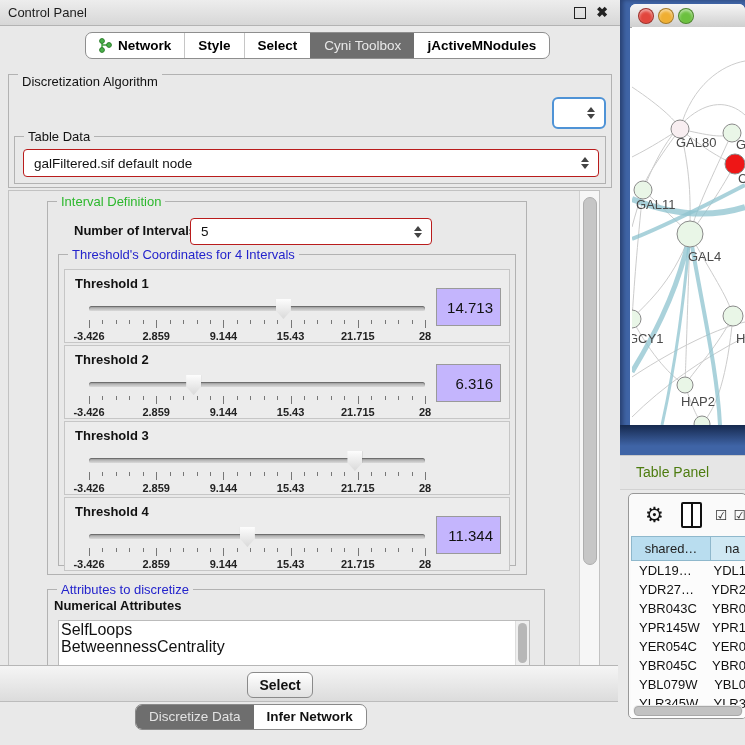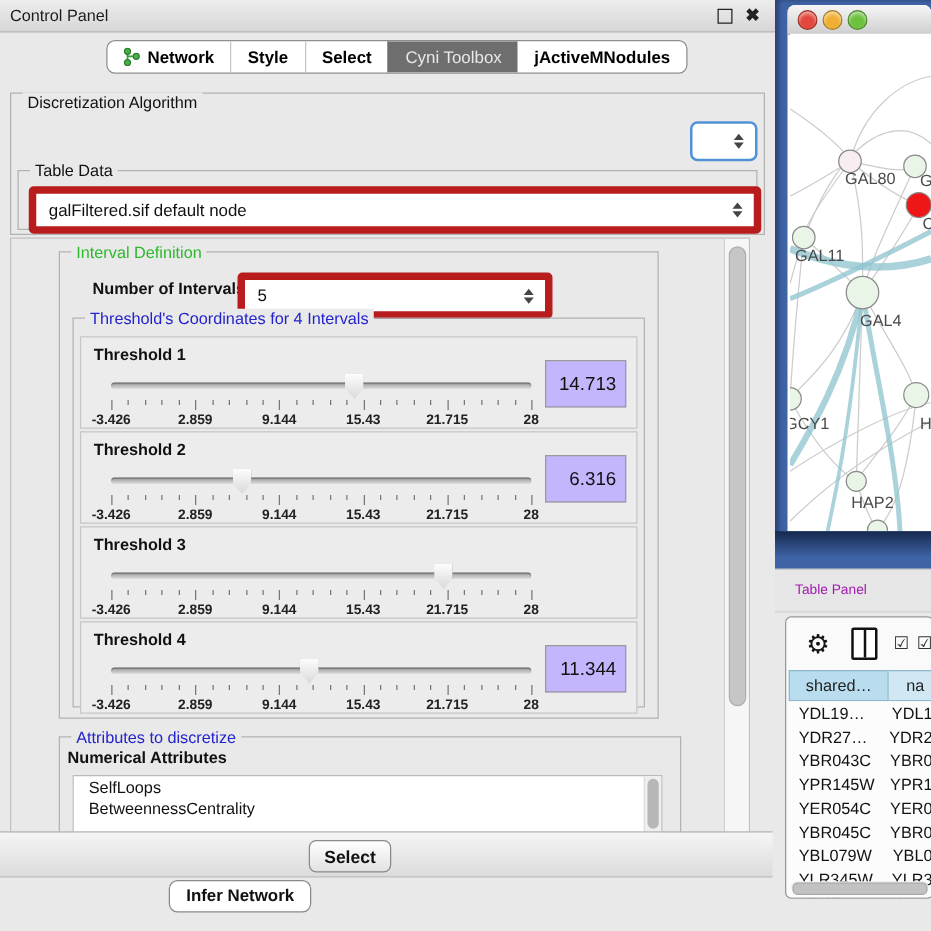--- a/index.html
+++ b/index.html
@@ -28,21 +28,21 @@
 
   
   .group{position:absolute;border:1px solid #b2b2b2}
   .group-title{position:absolute;top:-8px;left:9px;background:#e9e9e9;padding:0 4px;
      font-size:13px;white-space:nowrap}
   .gt-green{color:#2db82d}
   .gt-blue{color:#2323cc}
   .gt-black{color:#111}
 
   
-  .combo{position:absolute;background:#fff;border:6px solid #b91c1c;border-radius:4px;
+  .combo{position:absolute;background:#fff;border:1px solid #b91c1c;border-radius:4px;
      display:flex;align-items:center;font-size:13.5px}
   .combo .cval{flex:1;padding-left:10px;white-space:nowrap;overflow:hidden}
   .spinner{width:18px;display:flex;flex-direction:column;align-items:center;gap:2px;margin-right:4px}
   .spinner i{width:0;height:0;border-left:4px solid transparent;border-right:4px solid transparent}
   .spinner .up{border-bottom:5px solid #444}
   .spinner .dn{border-top:5px solid #444}
 
   
   #algo-popup{position:absolute;left:14px;top:88px;width:564px;height:52px;background:#fff;
      border:1px solid #b5b5b5;box-shadow:0 3px 8px rgba(0,0,0,.28);z-index:40}
@@ -73,21 +73,21 @@
      filter:drop-shadow(0 0 1px #777)}
   .ticks{position:absolute;left:0;right:0;top:22px;height:9px}
   .tick{position:absolute;top:0;width:1px;height:4px;background:#777}
   .tick.major{height:8px}
   .slabels{position:absolute;left:0;right:0;top:32px;height:12px}
   .slab{position:absolute;transform:translateX(-50%);font-size:11px;font-weight:bold;color:#222;white-space:nowrap}
   .valbox{position:absolute;right:8px;top:18px;width:56px;height:36px;background:#c4b5fd;border:1px solid #9a9a9a;
      display:flex;align-items:center;justify-content:flex-end;padding-right:7px;font-size:15px}
 
   
-  .attr-item{height:17px;line-height:17px;padding-left:12px;font-size:13px;white-space:nowrap}
+  .attr-item{height:17px;line-height:17px;padding-left:2px;font-size:16px;white-space:nowrap}
   #attr-list{position:absolute;left:10px;top:30px;width:470px;height:47px;background:#fff;
      border:1px solid #bbb;overflow:hidden}
   #attr-vscroll{position:absolute;right:0;top:0;width:13px;height:100%;background:#efefef;border-left:1px solid #ddd}
   #attr-vscroll .thumb{position:absolute;left:2px;top:2px;width:9px;height:40px;border-radius:5px;background:#b7b7b7}
 
   
   #apply-bar{position:absolute;left:0;top:665px;width:618px;height:35px;
      background:linear-gradient(#f5f5f5,#dcdcdc);border-top:1px solid #b6b6b6;border-bottom:1px solid #bcbcbc}
   #apply-btn{position:absolute;left:247px;top:6px;width:64px;height:24px;border-radius:6px;
      border:1px solid #8a8a8a;background:linear-gradient(#ffffff,#e2e2e2);
@@ -109,21 +109,21 @@
   .light{position:absolute;top:4px;width:14px;height:14px;border-radius:50%;border:1px solid rgba(0,0,0,.3);
      box-shadow:inset 0 2px 3px rgba(255,255,255,.55)}
   #light-close{left:8px;background:#e2463d}
   #light-min{left:28px;background:#efaf33}
   #light-zoom{left:48px;background:#6cc13f}
   #net-canvas{position:absolute;left:2px;top:23px;width:113px;height:398px;background:#fff}
   #frame-bottom{position:absolute;left:0;top:425px;width:125px;height:30px;
      background:linear-gradient(#16294e,#3f64a6 70%)}
   #table-bar{position:absolute;left:0;top:455px;width:125px;height:33px;background:#e6e6e6;
      border-top:1px solid #c9c9c9;border-bottom:1px solid #d2d2d2}
-  #table-bar span{position:absolute;left:16px;line-height:33px;font-size:11px;color:#a21caf}
+  #table-bar span{position:absolute;left:16px;line-height:33px;font-size:14px;color:#4d7c0f}
   #table-window{position:absolute;left:8px;top:493px;width:117px;height:224px;background:#fafafa;
      border:1px solid #989898;border-radius:5px;overflow:hidden}
   #tp-toolbar{position:absolute;left:0;top:0;width:100%;height:42px;display:flex;align-items:center}
   #gear{margin-left:16px;font-size:21px;font-weight:bold;color:#151515;font-family:"DejaVu Sans",sans-serif}
   #split-icon{margin-left:17px;width:18px;height:22px;border:2px solid #111;border-radius:2px;position:relative;background:#fff}
   #split-icon i{position:absolute;left:50%;top:0;width:2px;height:100%;background:#111}
   .chk{margin-left:6px;font-size:14px;color:#333;font-family:"DejaVu Sans",sans-serif}
   #chk1{margin-left:13px}
   #tp-header{position:absolute;left:2px;top:42px;right:0;height:25px;display:flex}
   .hcell{border:1px solid #8fb8cc;font-size:13px;display:flex;align-items:center;justify-content:center;color:#222}
@@ -410,20 +410,21 @@
       <div id="panel-vscroll">
         <div class="thumb"></div>
       </div>
     </div>
 
     <div id="apply-bar">
       <div id="apply-btn">Select</div>
     </div>
 
     <div id="bottom-tabs">
+      <div class="btab selected">Discretize Data</div>
       <div class="btab">Infer Network</div>
     </div>
   </div>
 
   <div id="right-side">
 
     <div id="net-frame">
       <div id="mac-window">
         <div id="mac-titlebar">
           <span id="light-close" class="light"></span>

